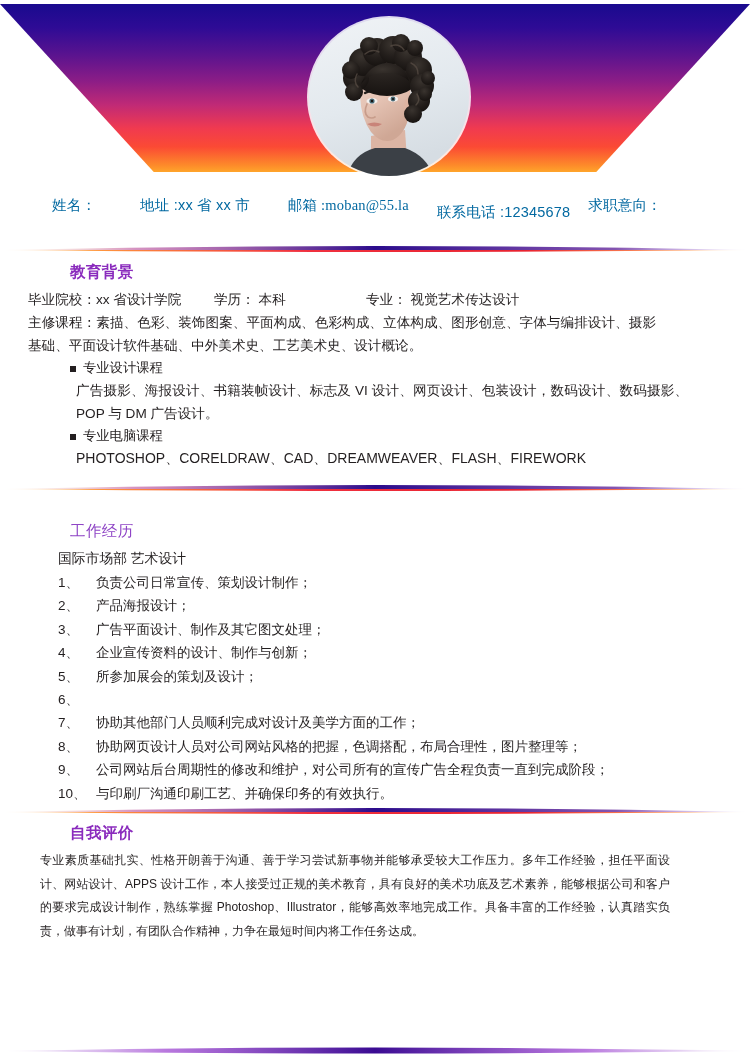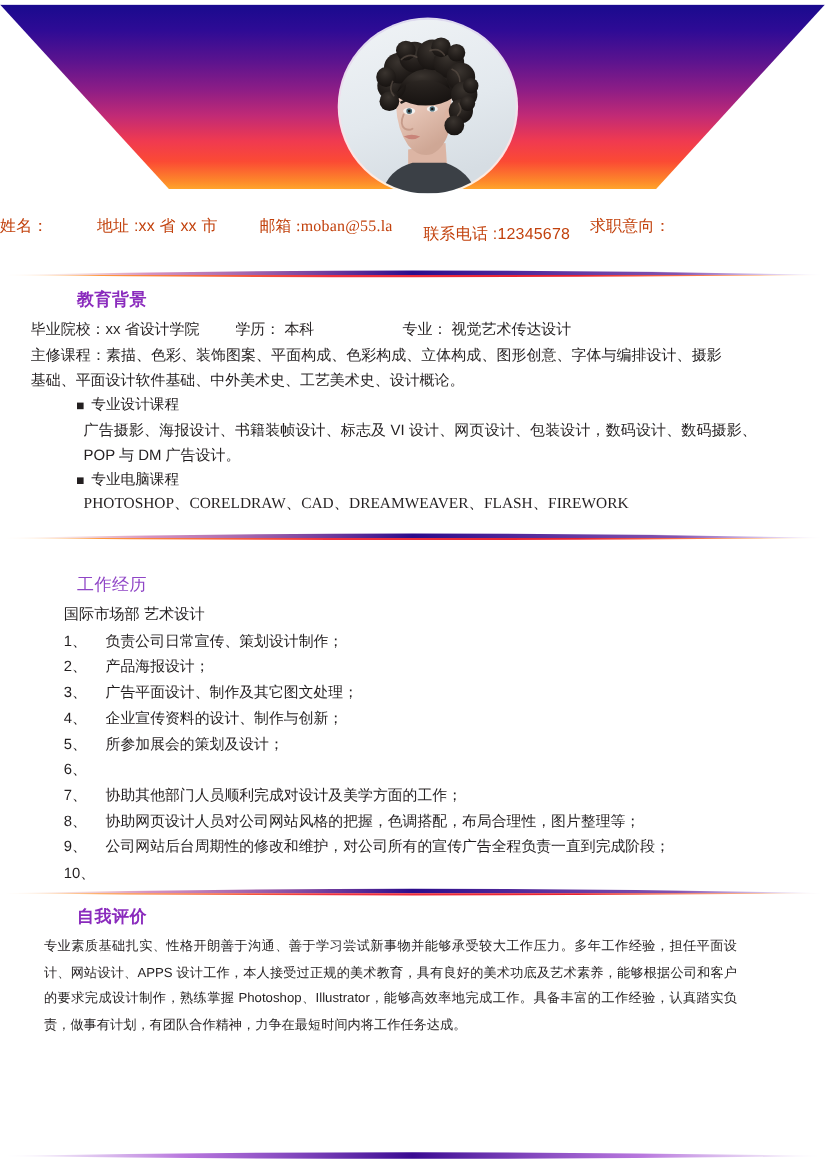--- a/index.html
+++ b/index.html
@@ -63,24 +63,25 @@
 
   
   .contact-row {
     position: absolute;
     left: 0;
     top: 190px;
     width: 750px;
     height: 30px;
     display: flex;
     align-items: center;
+    padding-left: 52px;
     box-sizing: border-box;
     font-size: 14.5px;
     letter-spacing: 0.2px;
-    color: #c2410c;
+    color: #0369a1;
   }
   .contact-item { white-space: nowrap; }
   .c-name   { margin-right: 44px; }
   .c-addr   { margin-right: 38px; }
   .c-mail   { margin-right: 28px; font-family: Liberation Serif, serif; }
   .c-phone  { margin-right: 18px; margin-top: 15px; }
 
   
   .divider {
     position: absolute;
@@ -131,21 +132,20 @@
     margin: 0 0 0 76px;
     width: 612px;
     font-size: 13.6px;
     line-height: 23px;
     text-align: justify;
   }
   .software-line {
     margin: 0 0 0 76px;
     font-size: 14px;
     line-height: 23px;
-    font-family: Liberation Serif, serif;
   }
 
   .job-title {
     margin: 0 0 1px 58px;
     font-size: 13.8px;
     line-height: 23px;
   }
   .duty-list { margin: 0 0 0 58px; padding: 0; list-style: none; }
   .duty-item {
     display: flex;
@@ -361,20 +361,21 @@
     <li class="duty-item">
         <span class="duty-num">8、</span>
         <span>协助网页设计人员对公司网站风格的把握，色调搭配，布局合理性，图片整理等；</span>
       </li>
     <li class="duty-item">
         <span class="duty-num">9、</span>
         <span>公司网站后台周期性的修改和维护，对公司所有的宣传广告全程负责一直到完成阶段；</span>
       </li>
     <li class="duty-item">
         <span class="duty-num">10、</span>
+        <span>与印刷厂沟通印刷工艺、并确保印务的有效执行。</span>
       </li>
   </ul>
 </div>
 
 <div class="divider" style="top:805px">
   <svg viewBox="0 0 750 14" preserveAspectRatio="none">
     <defs>
       <linearGradient id="dv3t" x1="0" y1="0" x2="1" y2="0">
         <stop offset="0%" stop-color="#ffb870" stop-opacity="0"></stop>
         <stop offset="18%" stop-color="#b23a8e" stop-opacity="0.55"></stop>

